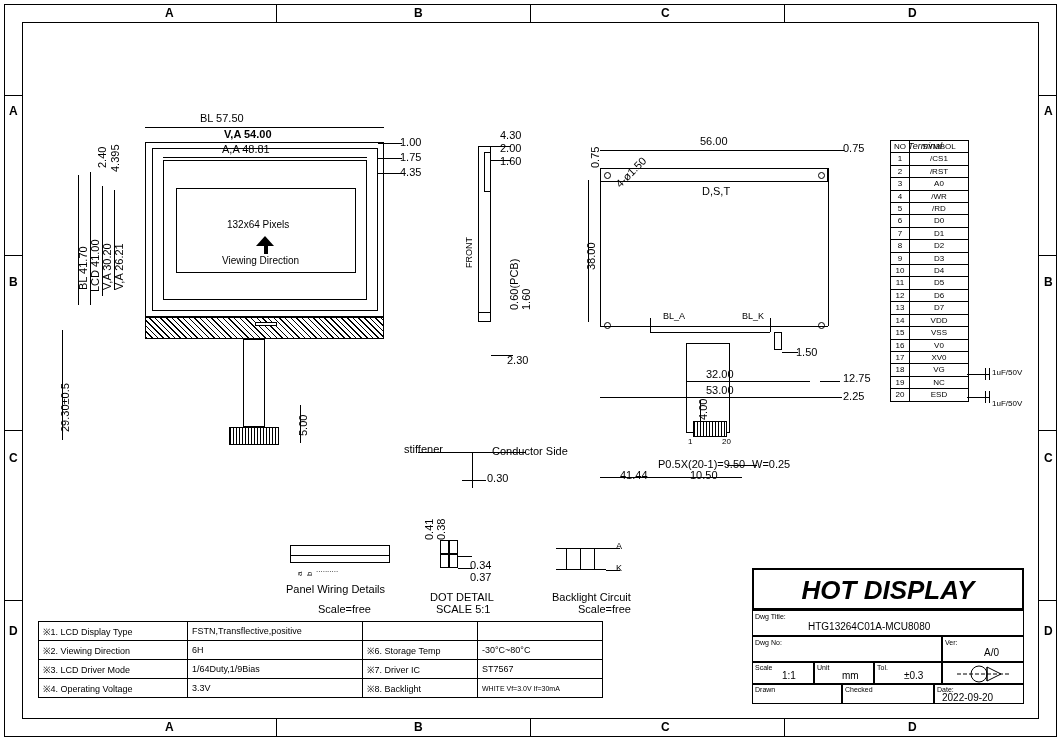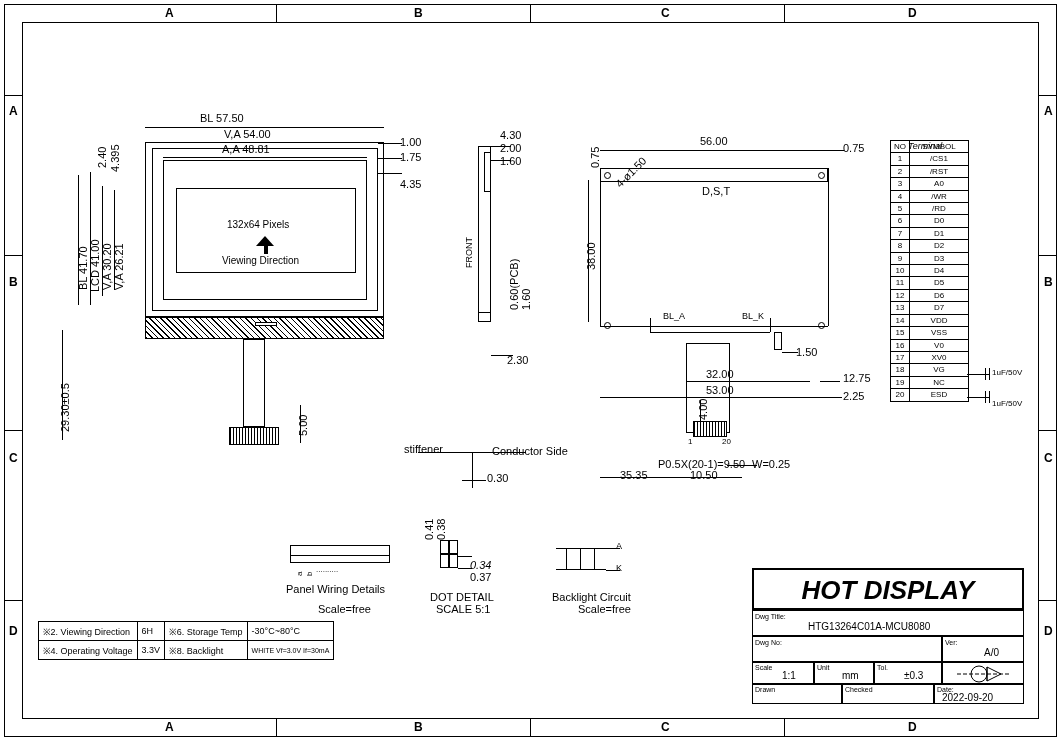--- a/index.html
+++ b/index.html
@@ -93,29 +93,29 @@
 
   <div class="txt" style="left:227px;top:220px;">132x64 Pixels</div>
   <div class="arrowup" style="left:256px;top:236px;"></div>
   <div class="ln v" style="left:264px;top:246px;height:8px;width:4px;"></div>
   <div class="txt" style="left:222px;top:256px;">Viewing Direction</div>
 
   <div class="ln h" style="left:145px;top:127px;width:239px;"></div>
   <div class="ln h" style="left:152px;top:142px;width:226px;"></div>
   <div class="ln h" style="left:163px;top:157px;width:204px;"></div>
   <div class="txt t11" style="left:200px;top:113px;">BL 57.50</div>
-  <div class="txt t11" style="left:224px;top:129px;">V,A 54.00</div>
+  <div class="txt t11" style="left:224px;top:129px;font-weight:bold;">V,A 54.00</div>
   <div class="txt t11" style="left:222px;top:144px;">A,A 48.81</div>
 
   <div class="ln h" style="left:378px;top:143px;width:24px;"></div>
   <div class="ln h" style="left:378px;top:158px;width:24px;"></div>
   <div class="ln h" style="left:378px;top:173px;width:24px;"></div>
   <div class="txt t11" style="left:400px;top:137px;">1.00</div>
   <div class="txt t11" style="left:400px;top:152px;">1.75</div>
-  <div class="txt t11" style="left:400px;top:167px;margin-top:12px;">4.35</div>
+  <div class="txt t11" style="left:400px;top:167px;">4.35</div>
 
   <div class="ln v" style="left:78px;top:175px;height:130px;"></div>
   <div class="ln v" style="left:90px;top:172px;height:133px;"></div>
   <div class="ln v" style="left:102px;top:186px;height:110px;"></div>
   <div class="ln v" style="left:114px;top:190px;height:100px;"></div>
   <div class="txt t11 rot" style="left:78px;top:290px;">BL 41.70</div>
   <div class="txt t11 rot" style="left:90px;top:292px;">LCD 41.00</div>
   <div class="txt t11 rot" style="left:102px;top:290px;">V,A 30.20</div>
   <div class="txt t11 rot" style="left:114px;top:290px;">V,A 26.21</div>
 
@@ -187,21 +187,21 @@
   <div class="box" style="left:693px;top:421px;width:34px;height:16px;"></div>
   <div class="txt tiny" style="left:688px;top:438px;">1</div>
   <div class="txt tiny" style="left:722px;top:438px;">20</div>
   <div class="ln v" style="left:700px;top:400px;height:22px;"></div>
   <div class="txt t11 rot" style="left:698px;top:420px;">4.00</div>
   <div class="txt t11" style="left:610px;top:459px;padding-left:48px;">P0.5X(20-1)=9.50</div>
   <div class="ln h" style="left:727px;top:465px;width:30px;"></div>
   <div class="txt t11" style="left:752px;top:459px;">W=0.25</div>
   <div class="ln h" style="left:600px;top:477px;width:86px;"></div>
   <div class="ln h" style="left:686px;top:477px;width:56px;"></div>
-  <div class="txt t11" style="left:620px;top:470px;">35.35</div>
+  <div class="txt t11" style="left:620px;top:470px;">41.44</div>
   <div class="txt t11" style="left:690px;top:470px;">10.50</div>
 
   <div class="ln h" style="left:418px;top:452px;width:108px;"></div>
   <div class="ln v" style="left:472px;top:452px;height:36px;"></div>
   <div class="txt t11" style="left:404px;top:444px;">stiffener</div>
   <div class="txt t11" style="left:492px;top:446px;">Conductor Side</div>
   <div class="ln h" style="left:462px;top:480px;width:24px;"></div>
   <div class="txt t11" style="left:487px;top:473px;">0.30</div>
 
   <div class="box" style="left:290px;top:545px;width:100px;height:18px;"></div>
@@ -213,21 +213,21 @@
   <div class="txt t11" style="left:318px;top:604px;">Scale=free</div>
 
   <div class="box" style="left:440px;top:540px;width:9px;height:14px;"></div>
   <div class="box" style="left:449px;top:540px;width:9px;height:14px;"></div>
   <div class="box" style="left:440px;top:554px;width:9px;height:14px;"></div>
   <div class="box" style="left:449px;top:554px;width:9px;height:14px;"></div>
   <div class="txt t11 rot" style="left:424px;top:540px;">0.41</div>
   <div class="txt t11 rot" style="left:436px;top:540px;">0.38</div>
   <div class="ln h" style="left:458px;top:556px;width:14px;"></div>
   <div class="ln h" style="left:458px;top:568px;width:14px;"></div>
-  <div class="txt t11" style="left:470px;top:560px;font-style:italic;">0.34</div>
+  <div class="txt t11" style="left:470px;top:560px;">0.34</div>
   <div class="txt t11" style="left:470px;top:572px;">0.37</div>
   <div class="txt t11" style="left:430px;top:592px;">DOT DETAIL</div>
   <div class="txt t11" style="left:436px;top:604px;">SCALE 5:1</div>
 
   <div class="box" style="left:556px;top:548px;width:50px;height:22px;border-left:none;border-right:none;"></div>
   <div class="ln v" style="left:566px;top:548px;height:22px;"></div>
   <div class="ln v" style="left:580px;top:548px;height:22px;"></div>
   <div class="ln v" style="left:594px;top:548px;height:22px;"></div>
   <div class="ln h" style="left:606px;top:548px;width:14px;"></div>
   <div class="ln h" style="left:606px;top:570px;width:14px;"></div>
@@ -332,25 +332,37 @@
   <div class="ln v" style="left:985px;top:368px;height:12px;"></div>
   <div class="ln v" style="left:989px;top:368px;height:12px;"></div>
   <div class="txt tiny" style="left:992px;top:369px;">1uF/50V</div>
   <div class="ln h" style="left:967px;top:397px;width:22px;"></div>
   <div class="ln v" style="left:985px;top:391px;height:12px;"></div>
   <div class="ln v" style="left:989px;top:391px;height:12px;"></div>
   <div class="txt tiny" style="left:992px;top:400px;">1uF/50V</div>
 
   <table id="spectbl">
     <tbody>
+        <tr>
+      <td style="width:140px;">※1. LCD Display Type</td>
+      <td style="width:166px;">FSTN,Transflective,positive</td>
+      <td style="width:106px;"></td>
+      <td style="width:116px;"></td>
+    </tr>
     <tr>
       <td>※2. Viewing Direction</td>
       <td>6H</td>
       <td>※6. Storage Temp</td>
       <td>-30°C~80°C</td>
+    </tr>
+    <tr>
+      <td>※3. LCD Driver Mode</td>
+      <td>1/64Duty,1/9Bias</td>
+      <td>※7. Driver IC</td>
+      <td>ST7567</td>
     </tr>
     <tr>
       <td>※4. Operating Voltage</td>
       <td>3.3V</td>
       <td>※8. Backlight</td>
       <td class="tiny" style="font-size:7px;">WHITE Vf=3.0V If=30mA</td>
     </tr>
   </tbody>
     </table>
 

